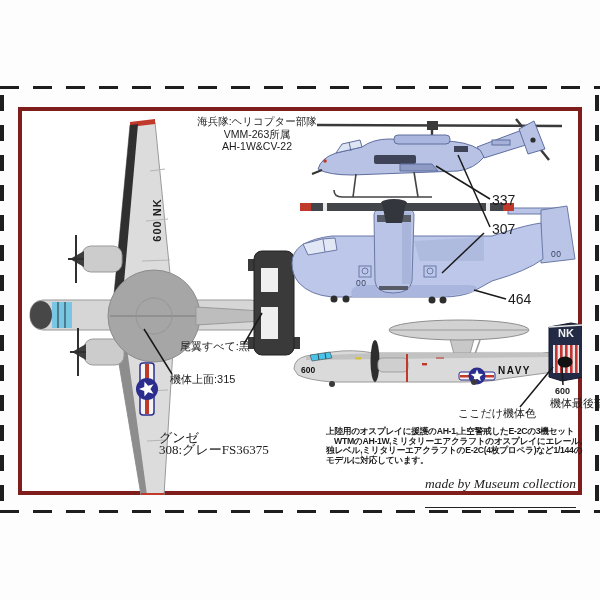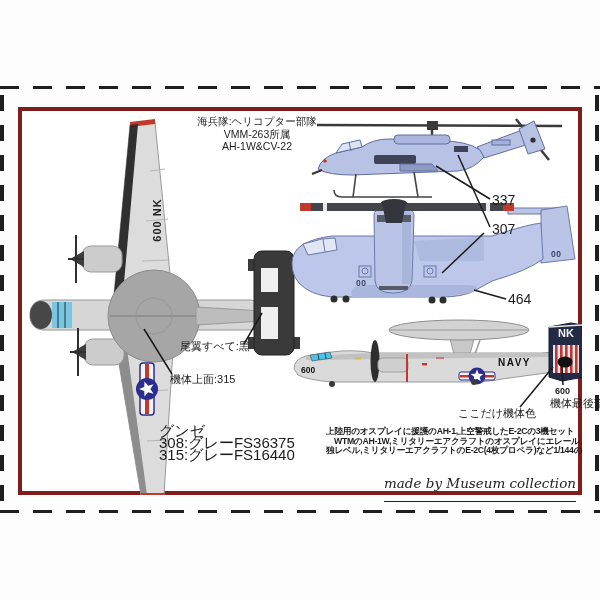--- a/index.html
+++ b/index.html
@@ -9,29 +9,29 @@
   .dash-h{position:absolute;height:3px;left:0;width:600px;background:repeating-linear-gradient(90deg,#1e1e1e 0 19px,transparent 19px 33px);}
   .dash-v{position:absolute;width:4px;top:95px;height:412px;background:repeating-linear-gradient(180deg,#1e1e1e 0 16px,transparent 16px 30px);}
   
   .stage{position:absolute;left:18px;top:107px;width:564px;height:388px;border:4px solid #7f1d1d;background:#ffffff;box-sizing:border-box;}
   .stage svg{position:absolute;left:0;top:0;}
   .lbl{position:absolute;color:#1c1c1c;white-space:nowrap;z-index:5;}
   .header-note{left:148px;top:4px;width:174px;text-align:center;font-size:10.5px;line-height:12.5px;}
   .callout-num{font-size:14px;}
   .jp-note{font-size:11px;}
   .wing-code{left:104px;top:102px;width:64px;height:14px;text-align:center;font-weight:bold;font-size:11px;letter-spacing:1px;transform:rotate(-90deg);color:#222;}
-  .paint-guide{left:137px;top:314px;font-size:15px;line-height:11.8px;}
+  .paint-guide{left:137px;top:321px;font-size:13px;line-height:11.8px;font-family:Liberation Serif, serif;}
   .descr{left:304px;top:316px;width:252px;font-size:8.7px;line-height:9.5px;letter-spacing:-0.3px;white-space:nowrap;font-weight:bold;}
   .descr .ind{padding-left:8px;}
   .signature{left:360px;top:364px;width:194px;text-align:right;font-family:"DejaVu Serif",serif;font-style:italic;font-size:13.5px;color:#222;}
-  .signature span{border-bottom:1px solid #222;padding-bottom:10px;}
+  .signature span{border-bottom:1px solid #222;padding-bottom:16px;font-family:Liberation Serif, serif;}
   .navy{font-weight:bold;font-size:10px;letter-spacing:1.5px;color:#111;}
   .nose600{font-weight:bold;font-size:8.5px;color:#111;}
   .nk{font-weight:bold;font-size:11px;color:#f2f2f2;}
-  .v22code{font-weight:bold;font-size:8.5px;color:#3c4560;letter-spacing:0.5px;}
+  .v22code{font-weight:normal;font-size:8.5px;color:#3c4560;letter-spacing:0.5px;}
   .rear600{font-weight:bold;font-size:9px;}
 </style>
 </head>
 <body>
 
 <div class="page">
 
   <div class="dash-h" style="top:86px"></div>
   <div class="dash-h" style="top:510px"></div>
   <div class="dash-v" style="left:0px"></div>
@@ -232,39 +232,39 @@
     <div class="lbl wing-code">600 NK</div>
 
     <div class="lbl callout-num" style="left:470px;top:81px">337</div>
     <div class="lbl callout-num" style="left:470px;top:110px">307</div>
     <div class="lbl callout-num" style="left:486px;top:180px">464</div>
 
     <div class="lbl jp-note" style="left:158px;top:228px">尾翼すべて:黒</div>
     <div class="lbl jp-note" style="left:148px;top:261px">機体上面:315</div>
 
     <div class="lbl nose600" style="left:279px;top:254px">600</div>
-    <div class="lbl navy" style="left:476px;top:246px">NAVY</div>
+    <div class="lbl navy" style="left:476px;top:254px">NAVY</div>
     <div class="lbl nk" style="left:536px;top:216px">NK</div>
     <div class="lbl v22code" style="left:334px;top:167px">00</div>
     <div class="lbl v22code" style="left:529px;top:138px">00</div>
 
     <div class="lbl rear600" style="left:533px;top:275px">600</div>
     <div class="lbl jp-note" style="left:528px;top:285px">機体最後部</div>
     <div class="lbl jp-note" style="left:436px;top:295px">ここだけ機体色</div>
 
     <div class="lbl paint-guide">
       <div>グンゼ</div>
       <div>308:グレーFS36375</div>
-      <div>315:グレーFS16440</div>
     </div>
 
     <div class="lbl descr">
       <div>上陸用のオスプレイに援護のAH-1,上空警戒したE-2Cの3機セット</div>
       <div class="ind">WTMのAH-1W,ミリタリーエアクラフトのオスプレイにエレール,</div>
       <div>独レベル,ミリタリーエアクラフトのE-2C(4枚プロペラ)など1/144の</div>
+      <div>モデルに対応しています。</div>
     </div>
 
     <div class="lbl signature">
       <span>made by Museum collection</span>
     </div>
 
   </div>
 </div>
 
 </body></html>

